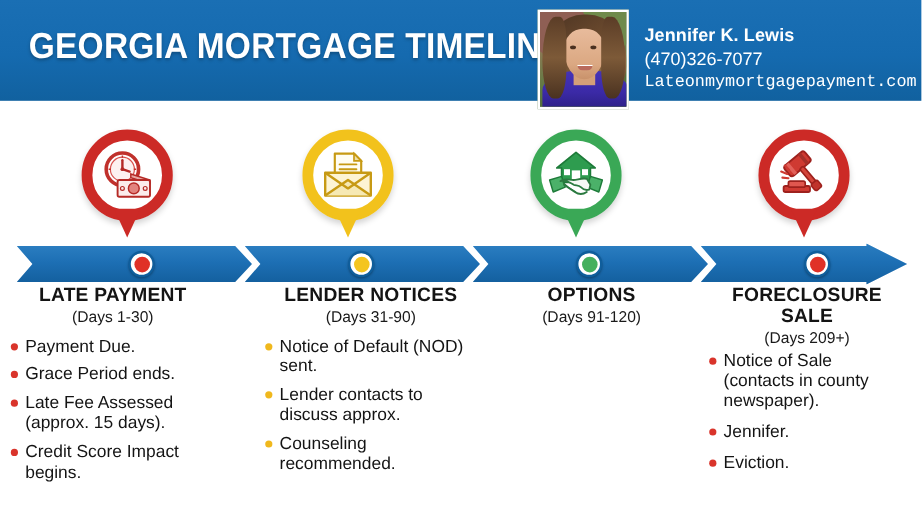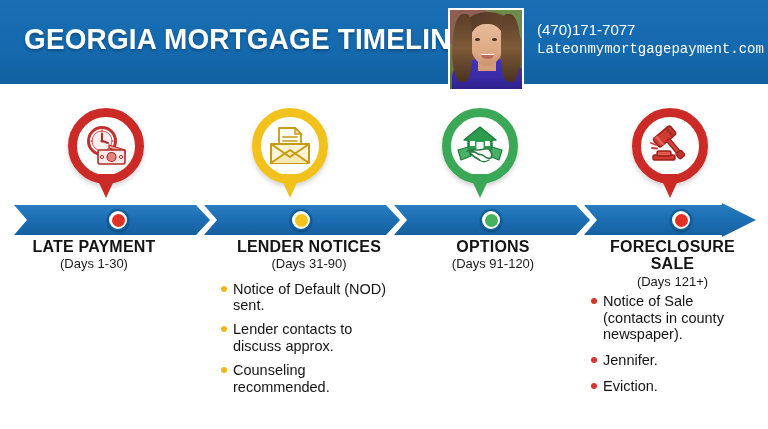--- a/index.html
+++ b/index.html
@@ -190,21 +190,22 @@
     <div class="neck"></div>
     <div class="face"></div>
     <div class="eye-l"></div>
     <div class="eye-r"></div>
     <div class="mouth"></div>
     <div class="hair-front-l"></div>
     <div class="hair-front-r"></div>
   </div>
 
   <div id="contact">
-    <div class="ph">(470)171-7077</div>
+    <div class="nm">Jennifer K. Lewis</div>
+    <div class="ph">(470)326-7077</div>
     <div class="web">Lateonmymortgagepayment.com</div>
   </div>
 </div>
 
 <div class="pin pin-1">
   <div class="circle"></div>
   <div class="ring"></div>
   <div class="tail"></div>
   <div class="glyph">
     <svg width="46" height="42" viewBox="0 0 46 42">
@@ -320,38 +321,44 @@
 <div class="node node-3">
     <i></i>
   </div>
 <div class="node node-4">
     <i></i>
   </div>
 
 <div class="col" id="col1" style="--bc:#d9342b">
   <h2>LATE PAYMENT</h2>
   <div class="days">(Days 1-30)</div>
+  <ul>
+    <li>Payment Due.</li>
+    <li>Grace Period ends.</li>
+    <li>Late Fee Assessed (approx. 15 days).</li>
+    <li>Credit Score Impact begins.</li>
+  </ul>
 </div>
 
 <div class="col" id="col2" style="--bc:#f0b81d">
   <h2>LENDER NOTICES</h2>
   <div class="days">(Days 31-90)</div>
   <ul>
     <li>Notice of Default (NOD) sent.</li>
     <li>Lender contacts to discuss approx.</li>
     <li>Counseling recommended.</li>
   </ul>
 </div>
 
 <div class="col" id="col3" style="--bc:#3fae5c">
   <h2>OPTIONS</h2>
   <div class="days">(Days 91-120)</div>
 </div>
 
 <div class="col" id="col4" style="--bc:#d9342b">
   <h2>FORECLOSURE SALE</h2>
-  <div class="days">(Days 121+)</div>
+  <div class="days">(Days 209+)</div>
   <ul>
     <li>Notice of Sale (contacts in county newspaper).</li>
     <li>Jennifer.</li>
     <li>Eviction.</li>
   </ul>
 </div>
 
 </body></html>

